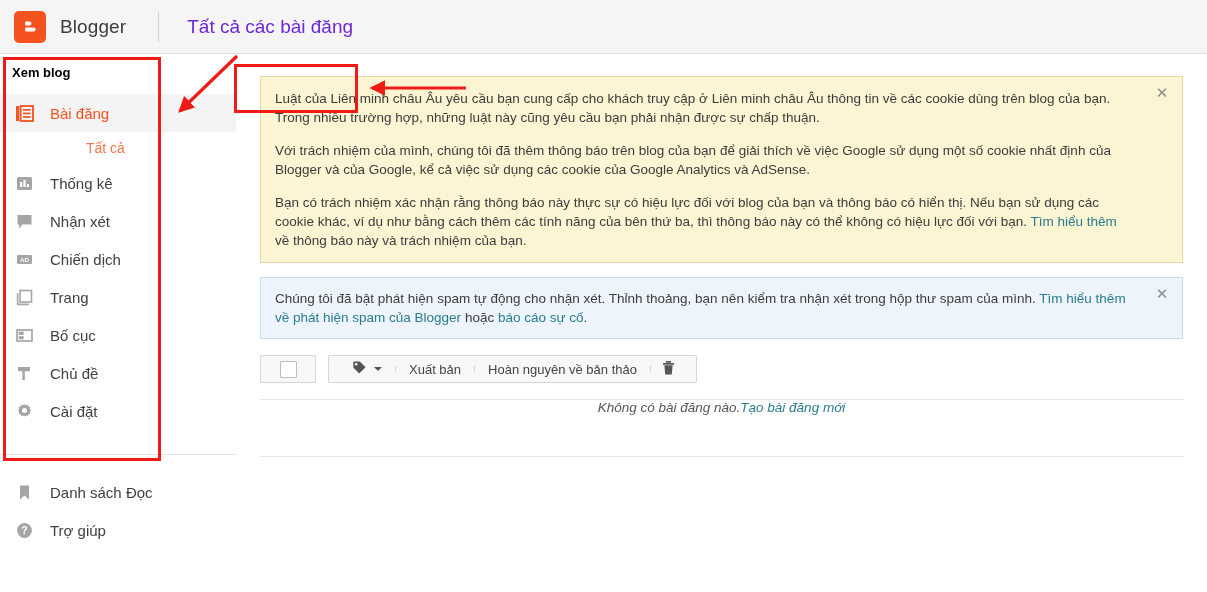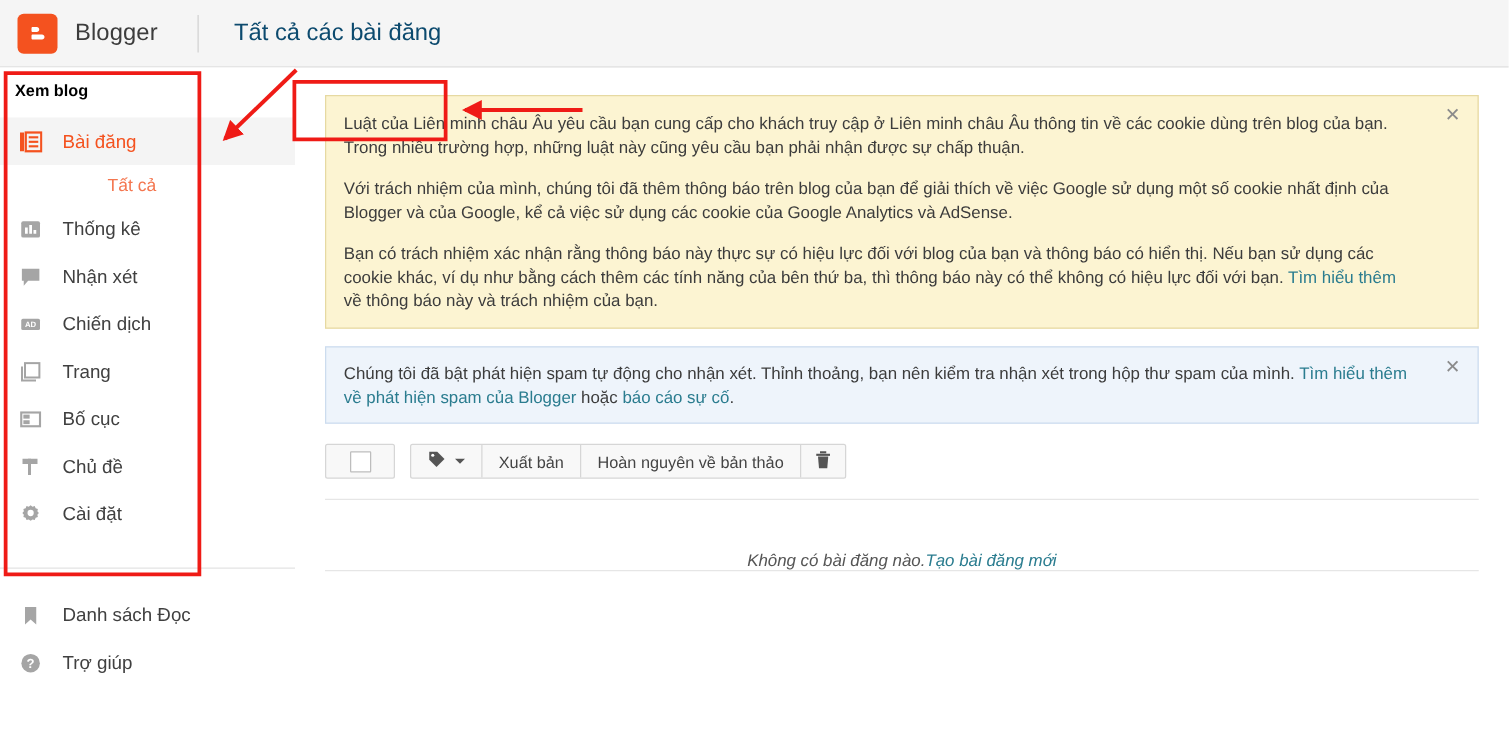--- a/index.html
+++ b/index.html
@@ -44,21 +44,21 @@
     letter-spacing: .1px;
   }
   .topbar-sep {
     width: 1px;
     height: 30px;
     background: #d2d2d2;
     margin: 0 28px 0 32px;
   }
   .topbar-title {
     font-size: 19px;
-    color: #0c4a6e;
+    color: #6d28d9;
   }
 
   
   .body-wrap {
     display: flex;
     height: 538px;
   }
   .sidebar {
     width: 236px;
     flex: 0 0 236px;
@@ -224,21 +224,21 @@
     margin-right: 12px;
   }
   .tb-checkbox {
     width: 15px;
     height: 15px;
     border: 1px solid #bdbdbd;
     background: #ffffff;
     border-radius: 1px;
     cursor: pointer;
   }
-  .tb-group { padding: 0; }
+  .tb-group { padding: 10px; }
   .tb-btn {
     display: flex;
     align-items: center;
     height: 100%;
     padding: 0 13px;
     font-size: 13px;
     color: #444;
     cursor: pointer;
     border-right: 1px solid #d6d6d6;
     box-sizing: border-box;
@@ -256,21 +256,21 @@
 
   
   .list-sep {
     height: 1px;
     background: #e6e6e6;
     margin: 16px 24px 0 12px;
   }
   .empty-row {
     height: 56px;
     display: flex;
-    align-items: flex-end;
+    align-items: flex-start;
     justify-content: center;
     font-style: italic;
     font-size: 13.5px;
     color: #555;
     margin: 0 24px 0 12px;
     border-bottom: 1px solid #e6e6e6;
   }
 
   
   .anno {

